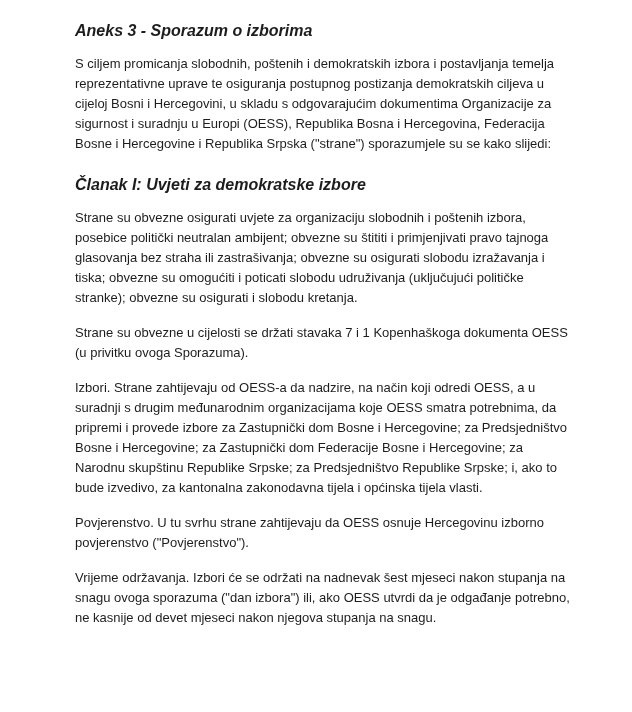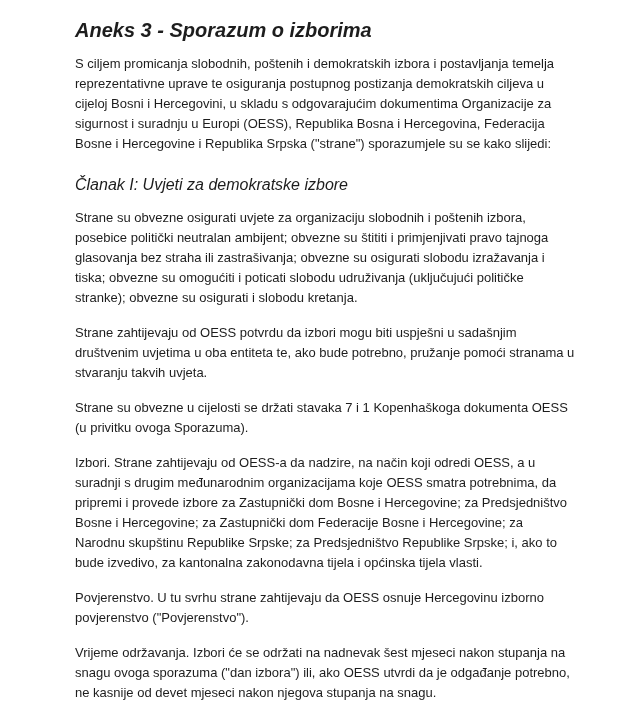--- a/index.html
+++ b/index.html
@@ -11,30 +11,30 @@
     width: 632px;
     height: 712px;
     box-sizing: border-box;
     background: #ffffff;
     color: #1d1d1d;
     font-family: "Liberation Sans", "DejaVu Sans", sans-serif;
     padding: 21px 57px 0 75px;
     overflow: hidden;
   }
   .doc-title {
-    font-size: 20px;
+    font-size: 16px;
     line-height: 19px;
     font-weight: bold;
     font-style: italic;
     margin: 0 0 14px 0;
   }
   .section-heading {
     font-size: 16px;
     line-height: 19px;
-    font-weight: normal;
+    font-weight: bold;
     font-style: italic;
     margin: 21px 0 14px 0;
   }
   .para {
     font-size: 13px;
     line-height: 20px;
     margin: 0 0 15px 0;
   }
 </style>
 </head>
@@ -43,21 +43,20 @@
 <div class="page">
 
   <h1 class="doc-title">Aneks 3 - Sporazum o izborima</h1>
 
   <p class="para">S ciljem promicanja slobodnih, poštenih i demokratskih izbora i postavljanja temelja reprezentativne uprave te osiguranja postupnog postizanja demokratskih ciljeva u cijeloj Bosni i Hercegovini, u skladu s odgovarajućim dokumentima Organizacije za sigurnost i suradnju u Europi (OESS), Republika Bosna i Hercegovina, Federacija Bosne i Hercegovine i Republika Srpska ("strane") sporazumjele su se kako slijedi:</p>
 
   <h2 class="section-heading">Članak I: Uvjeti za demokratske izbore</h2>
 
   <p class="para">Strane su obvezne osigurati uvjete za organizaciju slobodnih i poštenih izbora, posebice politički neutralan ambijent; obvezne su štititi i primjenjivati pravo tajnoga glasovanja bez straha ili zastrašivanja; obvezne su osigurati slobodu izražavanja i tiska; obvezne su omogućiti i poticati slobodu udruživanja (uključujući političke stranke); obvezne su osigurati i slobodu kretanja.</p>
 
-  <p class="para">Strane zahtijevaju od OESS potvrdu da izbori mogu biti uspješni u sadašnjim društvenim uvjetima u oba entiteta te, ako bude potrebno, pružanje pomoći stranama u stvaranju takvih uvjeta.</p>
 
   <p class="para">Strane su obvezne u cijelosti se držati stavaka 7 i 1 Kopenhaškoga dokumenta OESS (u privitku ovoga Sporazuma).</p>
 
 
 
   <p class="para">Izbori. Strane zahtijevaju od OESS-a da nadzire, na način koji odredi OESS, a u suradnji s drugim međunarodnim organizacijama koje OESS smatra potrebnima, da pripremi i provede izbore za Zastupnički dom Bosne i Hercegovine; za Predsjedništvo Bosne i Hercegovine; za Zastupnički dom Federacije Bosne i Hercegovine; za Narodnu skupštinu Republike Srpske; za Predsjedništvo Republike Srpske; i, ako to bude izvedivo, za kantonalna zakonodavna tijela i općinska tijela vlasti.</p>
 
   <p class="para">Povjerenstvo. U tu svrhu strane zahtijevaju da OESS osnuje Hercegovinu izborno povjerenstvo ("Povjerenstvo").</p>
 
   <p class="para">Vrijeme održavanja. Izbori će se održati na nadnevak šest mjeseci nakon stupanja na snagu ovoga sporazuma ("dan izbora") ili, ako OESS utvrdi da je odgađanje potrebno, ne kasnije od devet mjeseci nakon njegova stupanja na snagu.</p>

